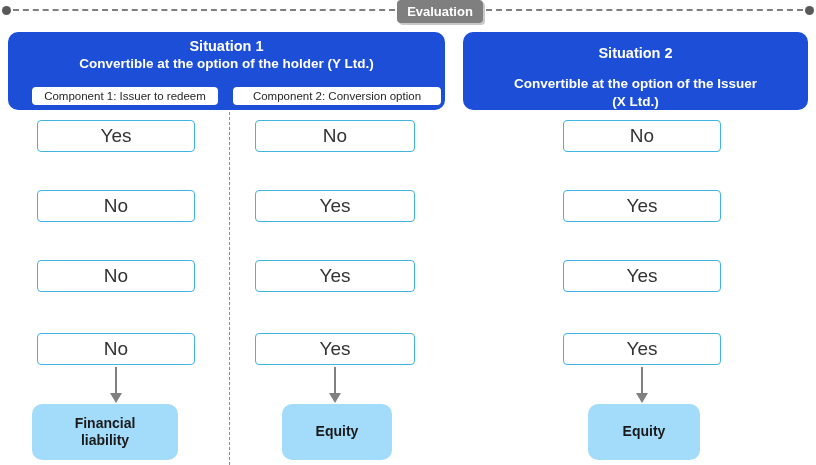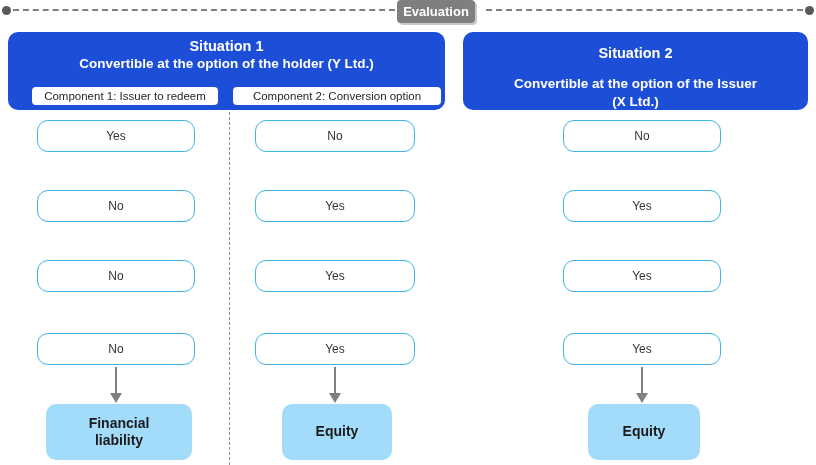--- a/index.html
+++ b/index.html
@@ -30,21 +30,21 @@
     position: absolute;
     top: 9px;
     height: 0;
     border-top: 2px dashed #7f7f7f;
   }
   .dash-seg.left  { left: 13px;  width: 382px; }
   .dash-seg.right { left: 486px; width: 317px; }
   .eval-label {
     position: absolute;
     left: 397px; top: 0;
-    width: 78px; height: 23px;
+    width: 86px; height: 23px;
     background: #7f7f7f;
     border-radius: 4px;
     color: #ffffff;
     font-size: 13px;
     font-weight: bold;
     text-align: center;
     line-height: 23px;
     box-shadow: 2px 2px 0 #c9c9c9;
   }
 
@@ -99,25 +99,25 @@
     width: 0;
     border-left: 1px dashed #8c8c8c;
   }
 
   
   .vbox {
     position: absolute;
     height: 32px;
     background: #ffffff;
     border: 1.5px solid #41b4e6;
-    border-radius: 11px;
+    border-radius: 4px;
     display: flex;
     align-items: center;
     justify-content: center;
-    font-size: 12px;
+    font-size: 19px;
     color: #333333;
   }
   .colA { left: 37px;  width: 158px; }
   .colB { left: 255px; width: 160px; }
   .colC { left: 563px; width: 158px; }
   .row1 { top: 120px; }
   .row2 { top: 190px; }
   .row3 { top: 260px; }
   .row4 { top: 333px; }
 
@@ -147,21 +147,21 @@
     border-radius: 10px;
     display: flex;
     align-items: center;
     justify-content: center;
     text-align: center;
     font-size: 14px;
     font-weight: bold;
     color: #1a1a1a;
     line-height: 1.25;
   }
-  .result.rA { left: 46px;  width: 146px; }
+  .result.rA { left: 32px;  width: 146px; }
   .result.rB { left: 282px; width: 110px; }
   .result.rC { left: 588px; width: 112px; }
   .result.rA span { display: inline-block; width: 80px; }
 </style>
 </head>
 <body>
 
 <div class="canvas">
 
   <div class="dot left"></div>

